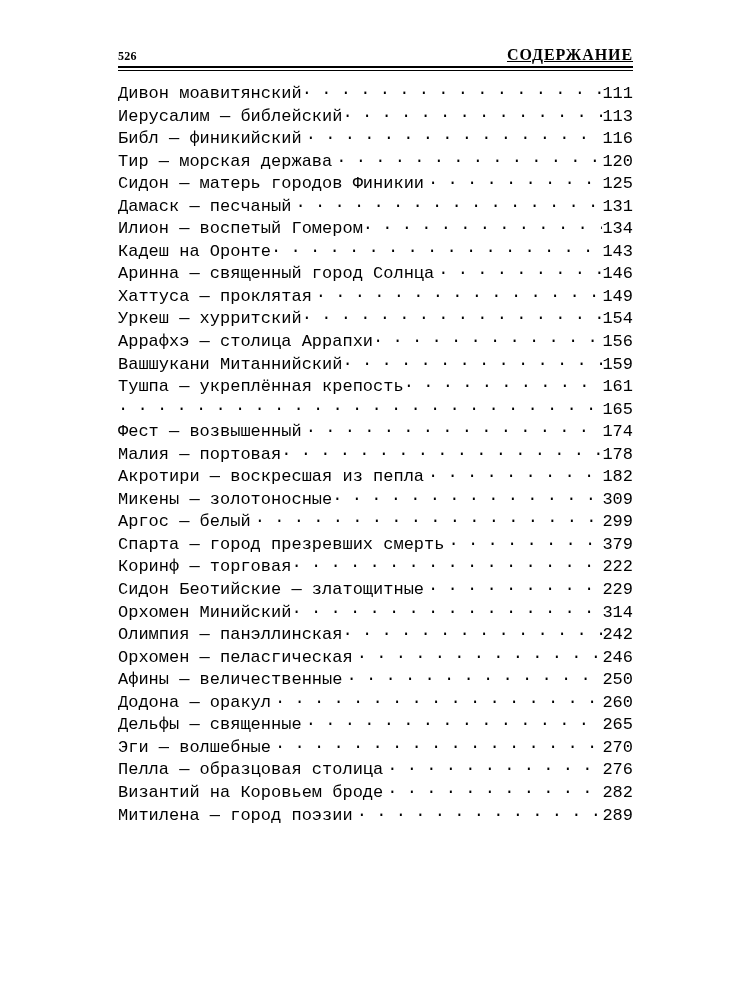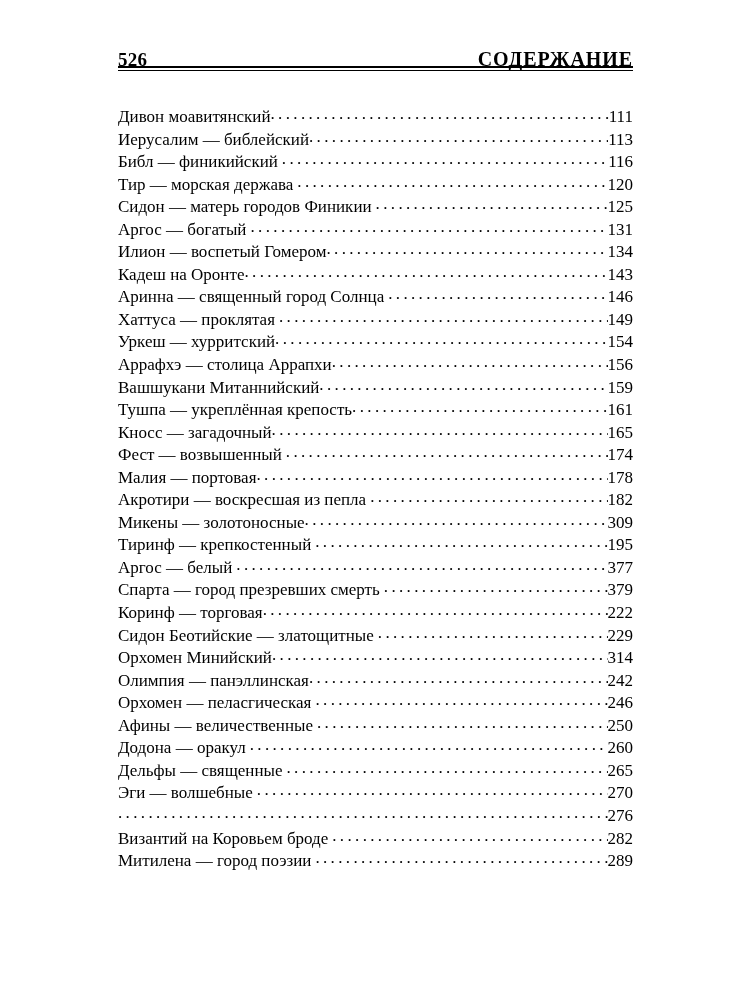--- a/index.html
+++ b/index.html
@@ -29,28 +29,29 @@
     top: 40px;
     width: 515px;
     display: flex;
     align-items: baseline;
     justify-content: space-between;
     font-weight: bold;
     font-size: 16.5px;
     letter-spacing: 0.2px;
   }
   .running-head .folio {
-    font-size: 19px;
+    font-size: 12px;
     line-height: 1;
     margin-top: 10px;
   }
   .running-head .head-title {
-    font-size: 20px;
+    font-size: 16px;
     line-height: 1;
     letter-spacing: 0.9px;
+    text-decoration: underline;
   }
 
   
   .rule-group {
     position: absolute;
     left: 118px;
     top: 66px;
     width: 515px;
   }
   .rule-group .rule-thick {
@@ -63,22 +64,23 @@
   }
   .rule-group .rule-thin {
     height: 1.3px;
     background: #000000;
   }
 
   
   .toc {
     position: absolute;
     left: 118px;
-    top: 105px;
+    top: 81px;
     width: 515px;
+    font-family: Liberation Mono, monospace;
   }
   .toc-entry {
     display: flex;
     align-items: baseline;
     width: 100%;
     height: 22.55px;
     font-size: 17px;
     line-height: 22.55px;
     white-space: nowrap;
     overflow: hidden;
@@ -150,21 +152,21 @@
         <span class="entry-title">Тир — морская держава</span>
         <span class="leader"></span>
         <span class="entry-page">120</span>
       </div>
       <div class="toc-entry gap-before-dots">
         <span class="entry-title">Сидон — матерь городов Финикии</span>
         <span class="leader"></span>
         <span class="entry-page">125</span>
       </div>
       <div class="toc-entry gap-before-dots">
-        <span class="entry-title">Аргос — богатый</span>
+        <span class="entry-title">Дамаск — песчаный</span>
         <span class="leader"></span>
         <span class="entry-page">131</span>
       </div>
       <div class="toc-entry">
         <span class="entry-title">Илион — воспетый Гомером</span>
         <span class="leader"></span>
         <span class="entry-page">134</span>
       </div>
       <div class="toc-entry">
         <span class="entry-title">Кадеш на Оронте</span>
@@ -195,21 +197,20 @@
         <span class="entry-title">Вашшукани Митаннийский</span>
         <span class="leader"></span>
         <span class="entry-page">159</span>
       </div>
       <div class="toc-entry">
         <span class="entry-title">Тушпа — укреплённая крепость</span>
         <span class="leader"></span>
         <span class="entry-page">161</span>
       </div>
       <div class="toc-entry">
-        <span class="entry-title">Кносс — загадочный</span>
         <span class="leader"></span>
         <span class="entry-page">165</span>
       </div>
       <div class="toc-entry gap-before-dots">
         <span class="entry-title">Фест — возвышенный</span>
         <span class="leader"></span>
         <span class="entry-page">174</span>
       </div>
       <div class="toc-entry">
         <span class="entry-title">Малия — портовая</span>
@@ -220,28 +221,23 @@
         <span class="entry-title">Акротири — воскресшая из пепла</span>
         <span class="leader"></span>
         <span class="entry-page">182</span>
       </div>
       <div class="toc-entry">
         <span class="entry-title">Микены — золотоносные</span>
         <span class="leader"></span>
         <span class="entry-page">309</span>
       </div>
       <div class="toc-entry gap-before-dots">
-        <span class="entry-title">Тиринф — крепкостенный</span>
-        <span class="leader"></span>
-        <span class="entry-page">195</span>
-      </div>
-      <div class="toc-entry gap-before-dots">
         <span class="entry-title">Аргос — белый</span>
         <span class="leader"></span>
-        <span class="entry-page">377</span>
+        <span class="entry-page">299</span>
       </div>
       <div class="toc-entry gap-before-dots">
         <span class="entry-title">Спарта — город презревших смерть</span>
         <span class="leader"></span>
         <span class="entry-page">379</span>
       </div>
       <div class="toc-entry">
         <span class="entry-title">Коринф — торговая</span>
         <span class="leader"></span>
         <span class="entry-page">222</span>
@@ -280,20 +276,21 @@
         <span class="entry-title">Дельфы — священные</span>
         <span class="leader"></span>
         <span class="entry-page">265</span>
       </div>
       <div class="toc-entry gap-before-dots">
         <span class="entry-title">Эги — волшебные</span>
         <span class="leader"></span>
         <span class="entry-page">270</span>
       </div>
       <div class="toc-entry gap-before-dots">
+        <span class="entry-title">Пелла — образцовая столица</span>
         <span class="leader"></span>
         <span class="entry-page">276</span>
       </div>
       <div class="toc-entry gap-before-dots">
         <span class="entry-title">Византий на Коровьем броде</span>
         <span class="leader"></span>
         <span class="entry-page">282</span>
       </div>
       <div class="toc-entry gap-before-dots">
         <span class="entry-title">Митилена — город поэзии</span>

